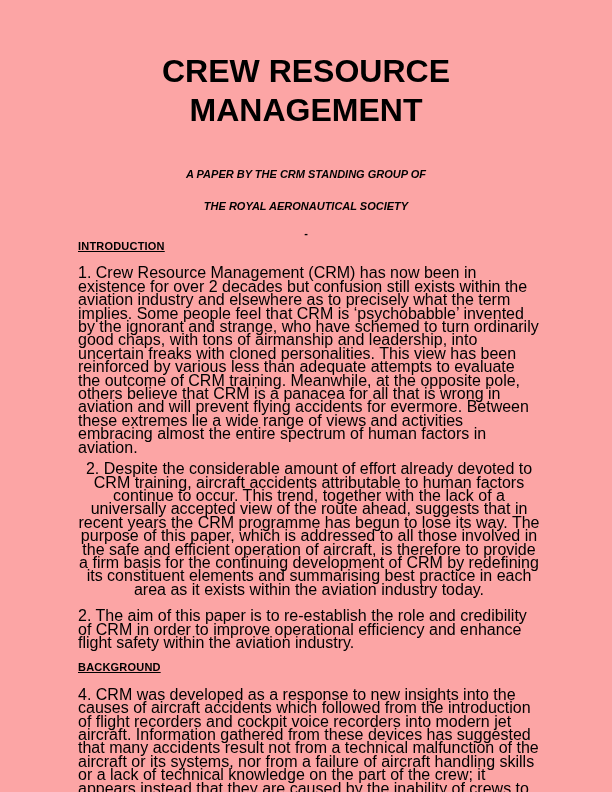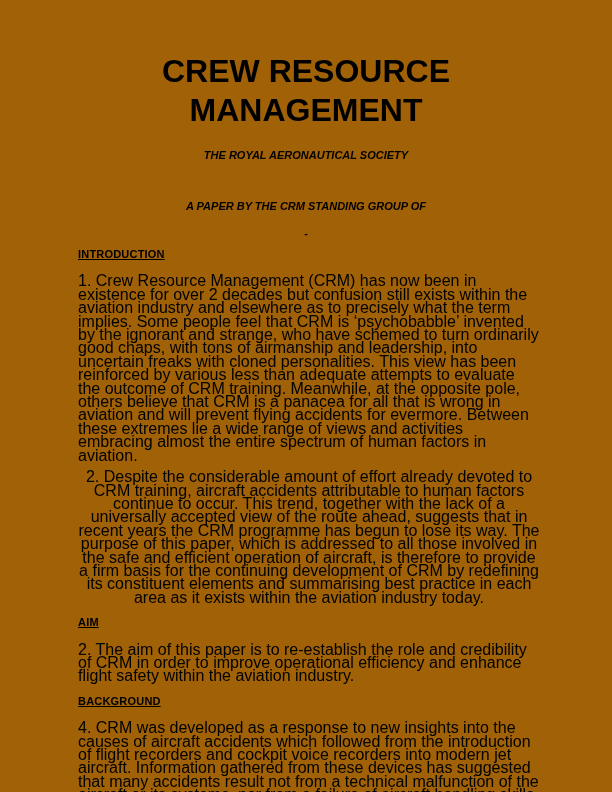--- a/index.html
+++ b/index.html
@@ -6,21 +6,21 @@
   html, body {
     margin: 0;
     padding: 0;
     background: #ffffff;
   }
   .page {
     position: relative;
     width: 612px;
     height: 792px;
     margin: 0 auto;
-    background: #a16207;
+    background: #fca5a5;
     color: #000000;
     font-family: "Liberation Sans", "DejaVu Sans", sans-serif;
     overflow: hidden;
     box-sizing: border-box;
   }
   .doc-title {
     margin: 52px auto 0 auto;
     max-width: 420px;
     text-align: center;
     font-size: 32px;
@@ -49,52 +49,51 @@
     width: 462px;
   }
   .content h2 {
     margin: 12px 0 0 0;
     font-size: 11px;
     line-height: 13.4px;
     font-weight: bold;
     text-decoration: underline;
     letter-spacing: 0.2px;
   }
-  .content h2.first { margin-top: 8px; }
+  .content h2.first { margin-top: 0; }
   .content p {
     margin: 13px 0 0 0;
     font-size: 16px;
     line-height: 13.4px;
     text-align: left;
   }
   .content p + p { margin-top: 8px; text-align: center; }
 </style>
 </head>
 <body>
 
 <div class="page">
 
   <h1 class="doc-title">CREW RESOURCE MANAGEMENT</h1>
 
+  <div class="subtitle first">A PAPER BY THE CRM STANDING GROUP OF</div>
+
   <div class="subtitle second">THE ROYAL AERONAUTICAL SOCIETY</div>
-
-  <div class="subtitle first">A PAPER BY THE CRM STANDING GROUP OF</div>
 
   <div class="dash">-</div>
 
   <div class="content">
 
     <section>
       <h2 class="first">INTRODUCTION</h2>
       <p>1. Crew Resource Management (CRM) has now been in existence for over 2 decades but confusion still exists within the aviation industry and elsewhere as to precisely what the term implies. Some people feel that CRM is ‘psychobabble’ invented by the ignorant and strange, who have schemed to turn ordinarily good chaps, with tons of airmanship and leadership, into uncertain freaks with cloned personalities. This view has been reinforced by various less than adequate attempts to evaluate the outcome of CRM training. Meanwhile, at the opposite pole, others believe that CRM is a panacea for all that is wrong in aviation and will prevent flying accidents for evermore. Between these extremes lie a wide range of views and activities embracing almost the entire spectrum of human factors in aviation.</p>
       <p>2. Despite the considerable amount of effort already devoted to CRM training, aircraft accidents attributable to human factors continue to occur. This trend, together with the lack of a universally accepted view of the route ahead, suggests that in recent years the CRM programme has begun to lose its way. The purpose of this paper, which is addressed to all those involved in the safe and efficient operation of aircraft, is therefore to provide a firm basis for the continuing development of CRM by redefining its constituent elements and summarising best practice in each area as it exists within the aviation industry today.</p>
     </section>
 
     <section>
-      <h2>AIM</h2>
       <p>2. The aim of this paper is to re-establish the role and credibility of CRM in order to improve operational efficiency and enhance flight safety within the aviation industry.</p>
     </section>
 
     <section>
       <h2>BACKGROUND</h2>
       <p>4. CRM was developed as a response to new insights into the causes of aircraft accidents which followed from the introduction of flight recorders and cockpit voice recorders into modern jet aircraft. Information gathered from these devices has suggested that many accidents result not from a technical malfunction of the aircraft or its systems, nor from a failure of aircraft handling skills or a lack of technical knowledge on the part of the crew; it appears instead that they are caused by the inability of crews to respond appropriately to the situation in which they find themselves. For example, inadequate communications between crew members and other parties lead in turn to a loss of situational awareness, a</p>
     </section>
 
   </div>
 </div>

